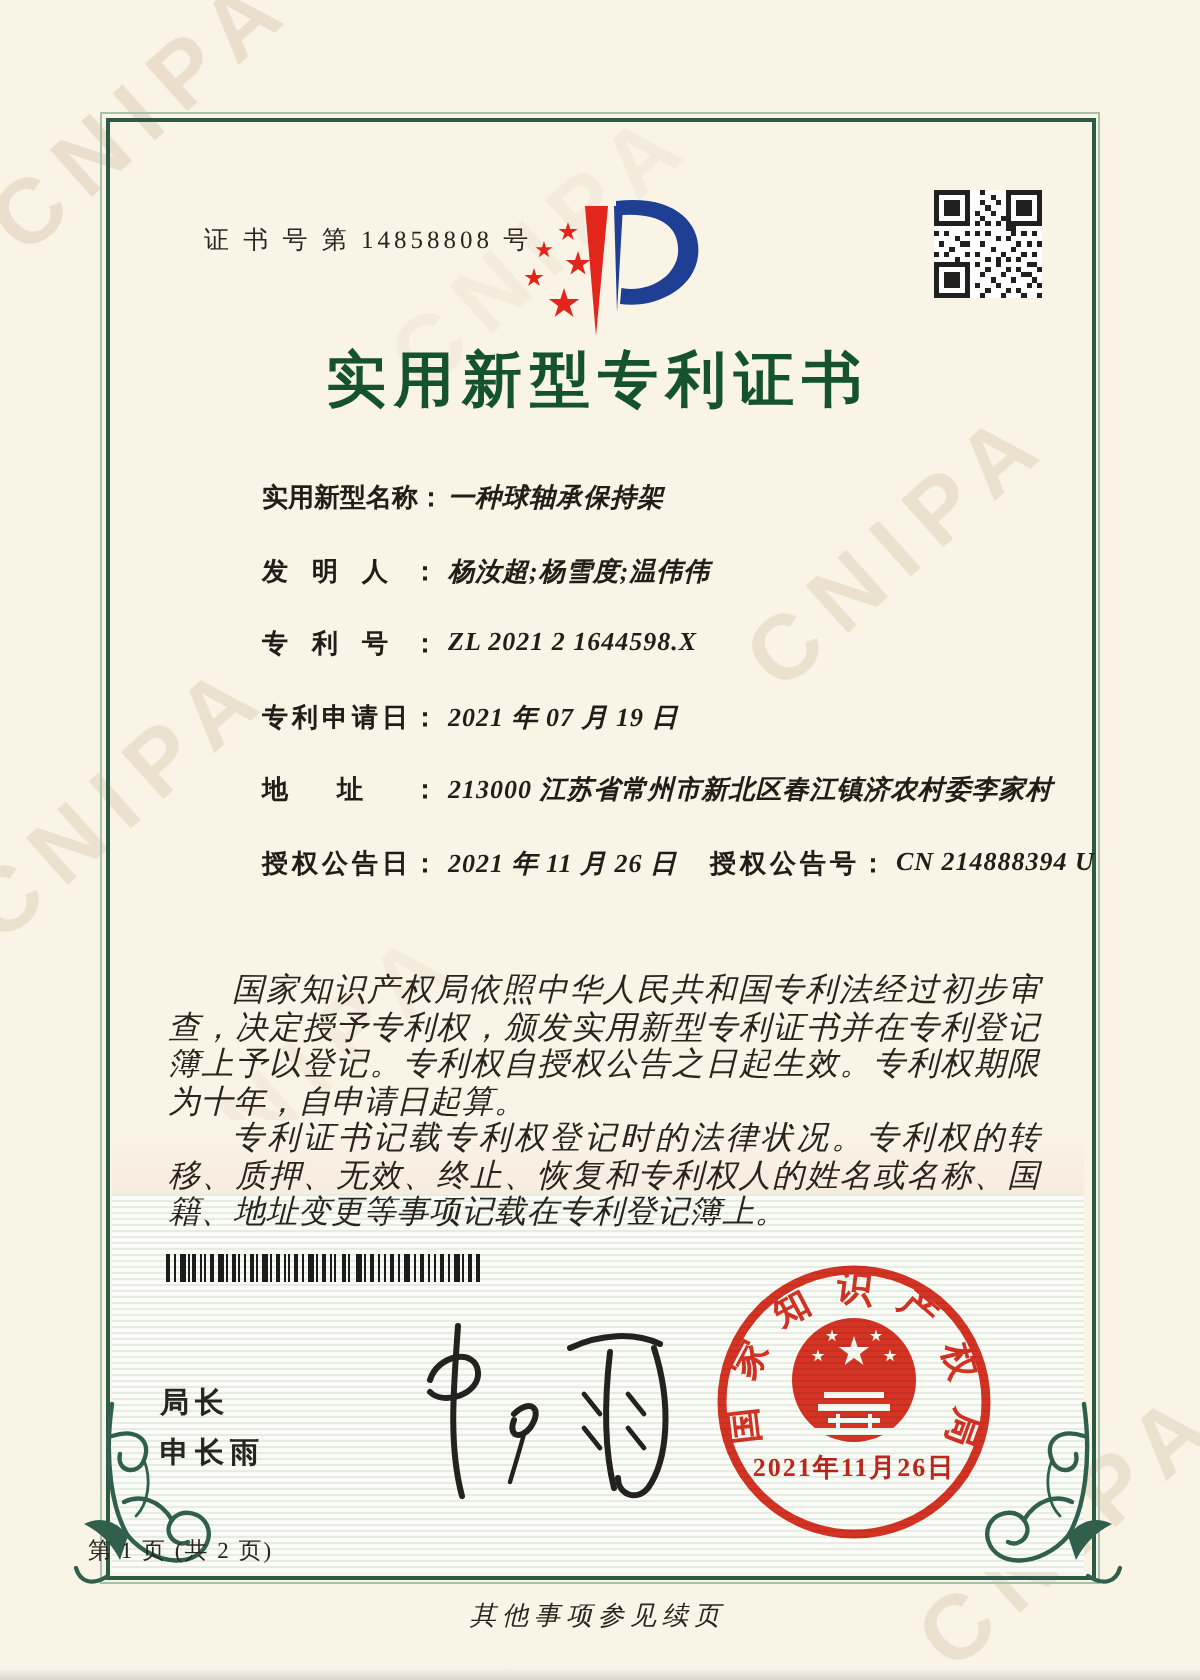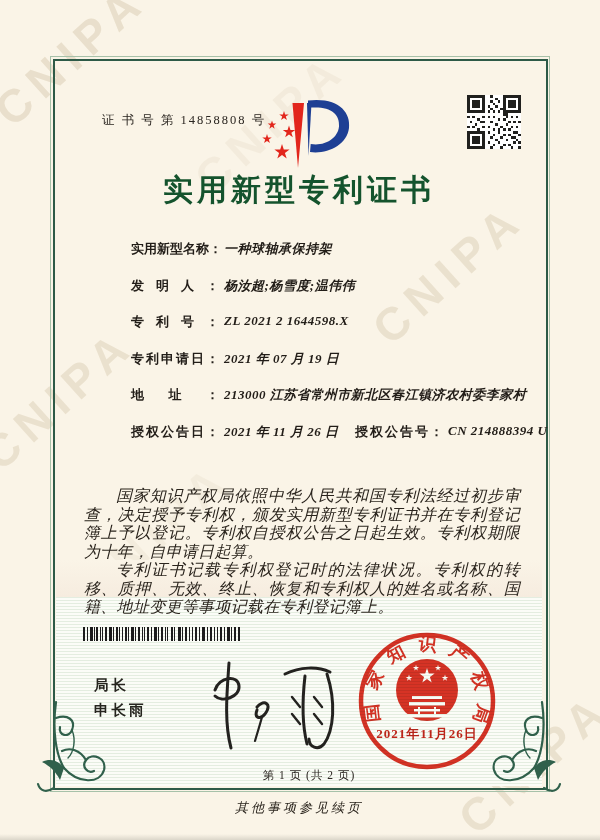--- a/index.html
+++ b/index.html
@@ -20,29 +20,29 @@
     font-weight:700;letter-spacing:4px;color:#14532d;z-index:3;}
   .fields{position:absolute;left:84px;top:240px;width:444px;z-index:3;font-size:13px;font-weight:600;color:#221d18;}
   .frow{position:relative;height:15px;margin-bottom:21.5px;white-space:nowrap;}
   .flabel{display:inline-block;width:88px;text-align:justify;text-align-last:justify;vertical-align:top;margin-left:47px;}
   .fvalue{margin-left:5px;letter-spacing:.5px;font-style:italic;}
   .pair2{position:absolute;left:224px;top:0;}
   .body-text{position:absolute;left:84px;top:487px;width:436px;z-index:3;font-size:16px;line-height:18.5px;
     color:#2a241d;font-style:italic;text-align:justify;letter-spacing:.3px;}
   .body-text p{margin:0;text-indent:2em;}
   .barcode{position:absolute;left:83px;top:627px;z-index:3;}
-  .signer{position:absolute;left:94px;z-index:3;font-family:"Liberation Sans","DejaVu Sans",sans-serif;
-    font-weight:600;font-size:14.5px;letter-spacing:3px;color:#26251f;}
+  .signer{position:absolute;left:80px;z-index:3;font-family:"Liberation Sans","DejaVu Sans",sans-serif;
+    font-weight:600;font-size:14.5px;letter-spacing:3px;color:#26251f;margin-top:16px;}
   .signer.t1{top:676px;}
   .signer.t2{top:701px;}
   .sig{position:absolute;left:185px;top:652px;z-index:3;}
   .seal{position:absolute;left:352px;top:626px;z-index:4;mix-blend-mode:multiply;opacity:.95;}
   .seal-date{position:absolute;left:352px;top:725px;width:150px;text-align:center;z-index:5;
     font-size:13px;font-weight:700;letter-spacing:1px;color:#c4271c;mix-blend-mode:multiply;}
-  .pagefoot{position:absolute;left:60px;top:768px;width:498px;text-align:center;font-size:11.5px;
+  .pagefoot{position:absolute;left:44px;top:768px;width:498px;text-align:left;font-size:11.5px;
     letter-spacing:1px;color:#2a2520;z-index:3;}
   .note{position:absolute;left:50px;top:799px;width:498px;text-align:center;font-size:13px;
     letter-spacing:3px;font-style:italic;color:#2a241d;z-index:3;}
   .logo,.qr,.flourish{position:absolute;z-index:3;}
 </style>
 </head>
 <body>
 
 <div class="page">
 

